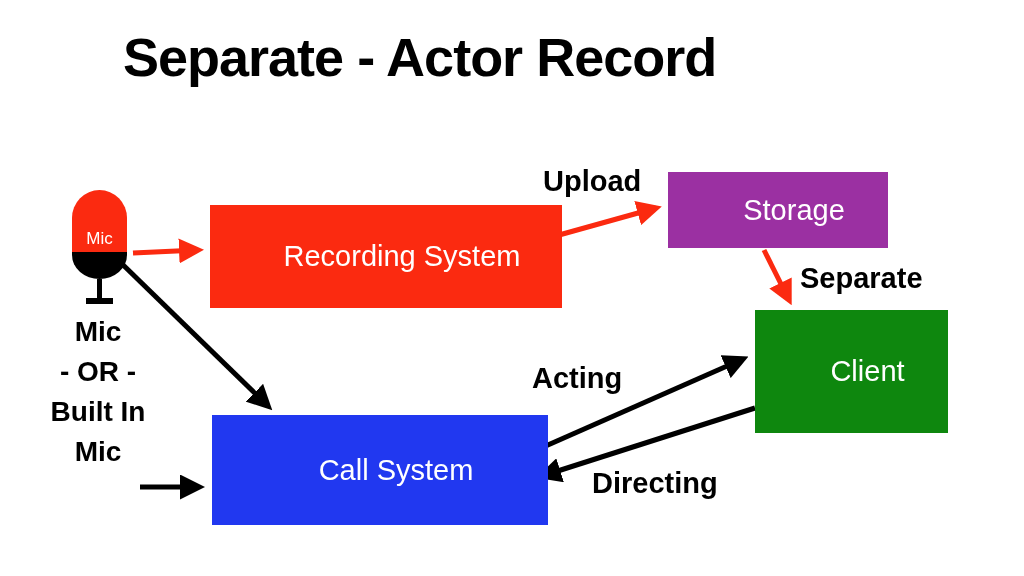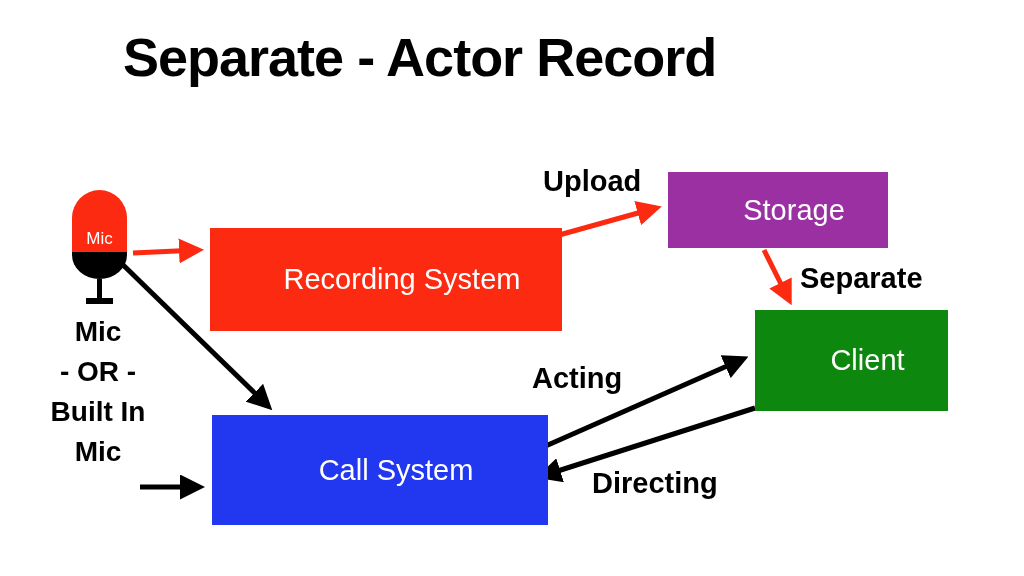--- a/index.html
+++ b/index.html
@@ -25,23 +25,23 @@
   .node {
     position: absolute;
     display: flex;
     align-items: center;
     justify-content: center;
     color: #ffffff;
     font-size: 29px;
     white-space: nowrap;
     padding-left: 32px;
   }
-  .node.recording { left: 210px; top: 205px; width: 320px; height: 103px; background: #fb2a10; margin-top: 23px; }
+  .node.recording { left: 210px; top: 205px; width: 320px; height: 103px; background: #fb2a10; }
   .node.storage   { left: 668px; top: 172px; width: 188px; height:  76px; background: #9b30a2; }
-  .node.client    { left: 755px; top: 310px; width: 161px; height: 101px; background: #0e870e; }
+  .node.client    { left: 755px; top: 310px; width: 161px; height: 123px; background: #0e870e; }
   .node.call      { left: 212px; top: 415px; width: 304px; height: 110px; background: #2138f0; }
   .edge-label {
     position: absolute;
     font-size: 29px;
     font-weight: bold;
     color: #000000;
     white-space: nowrap;
     text-align: right;
   }
   .edge-label.upload    { left: 543px; top: 165px; }

